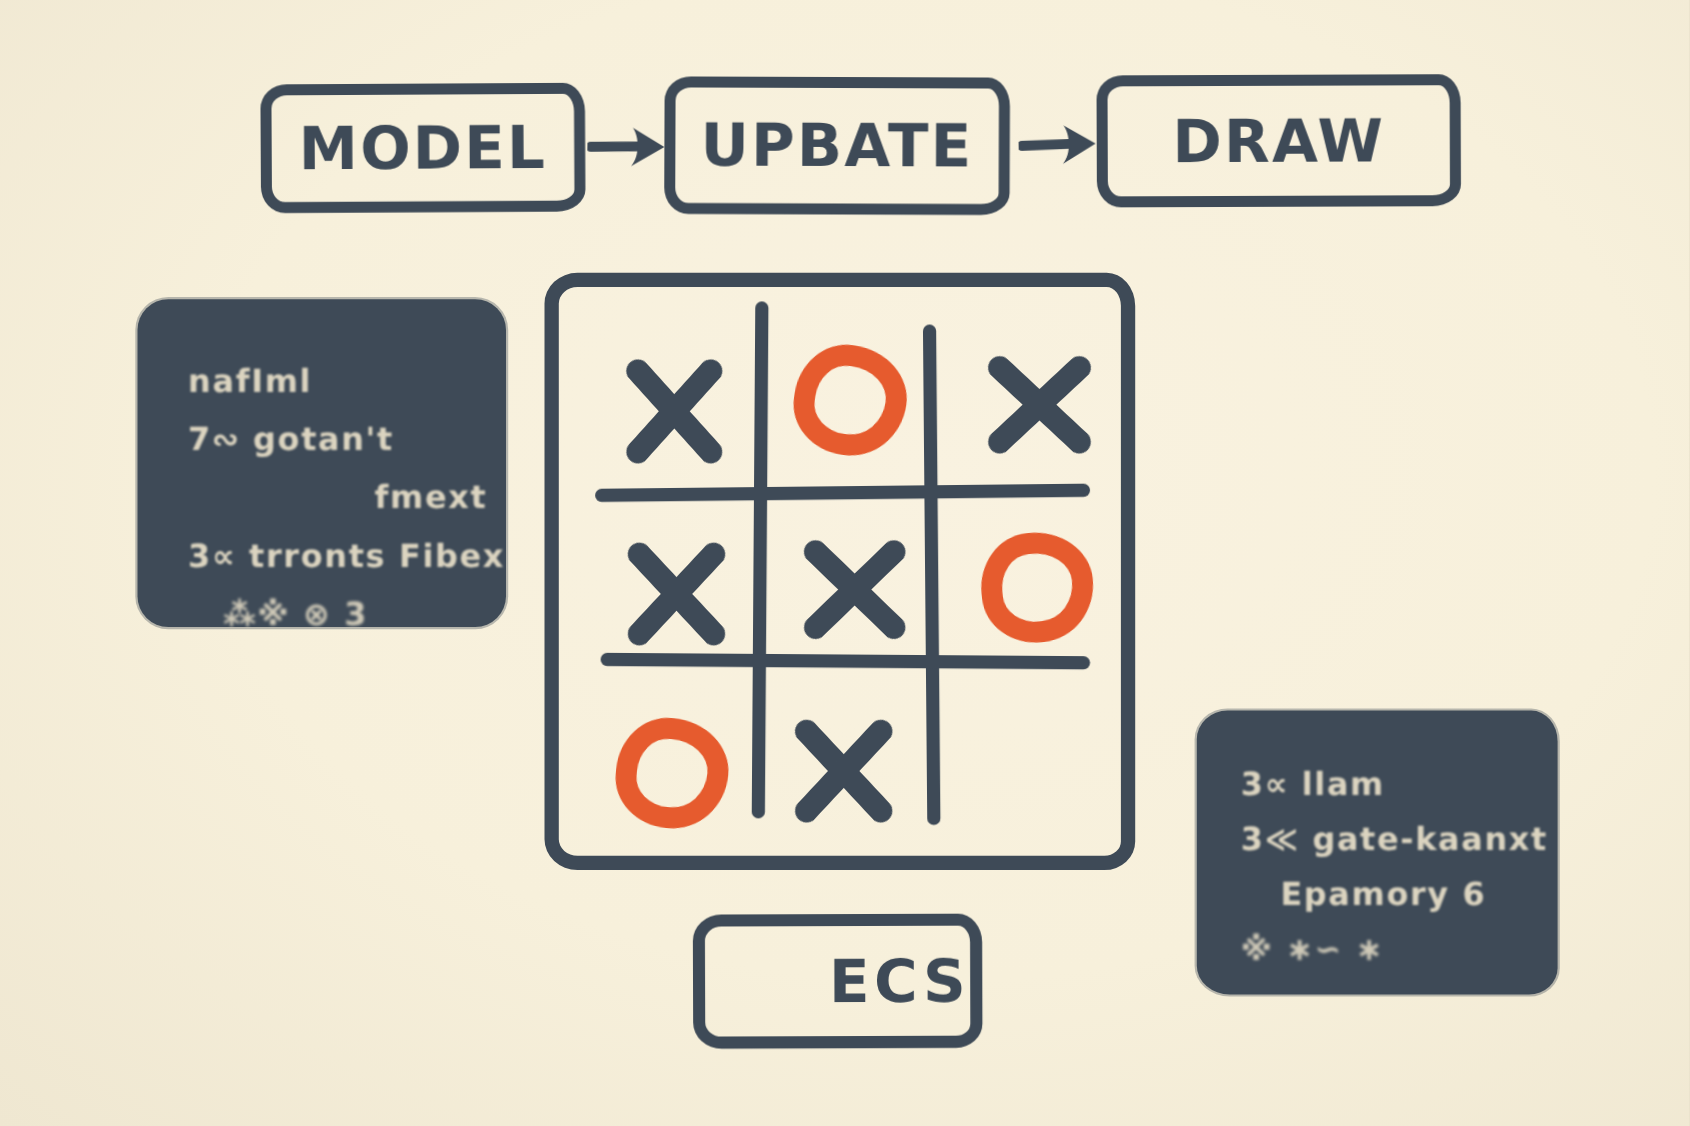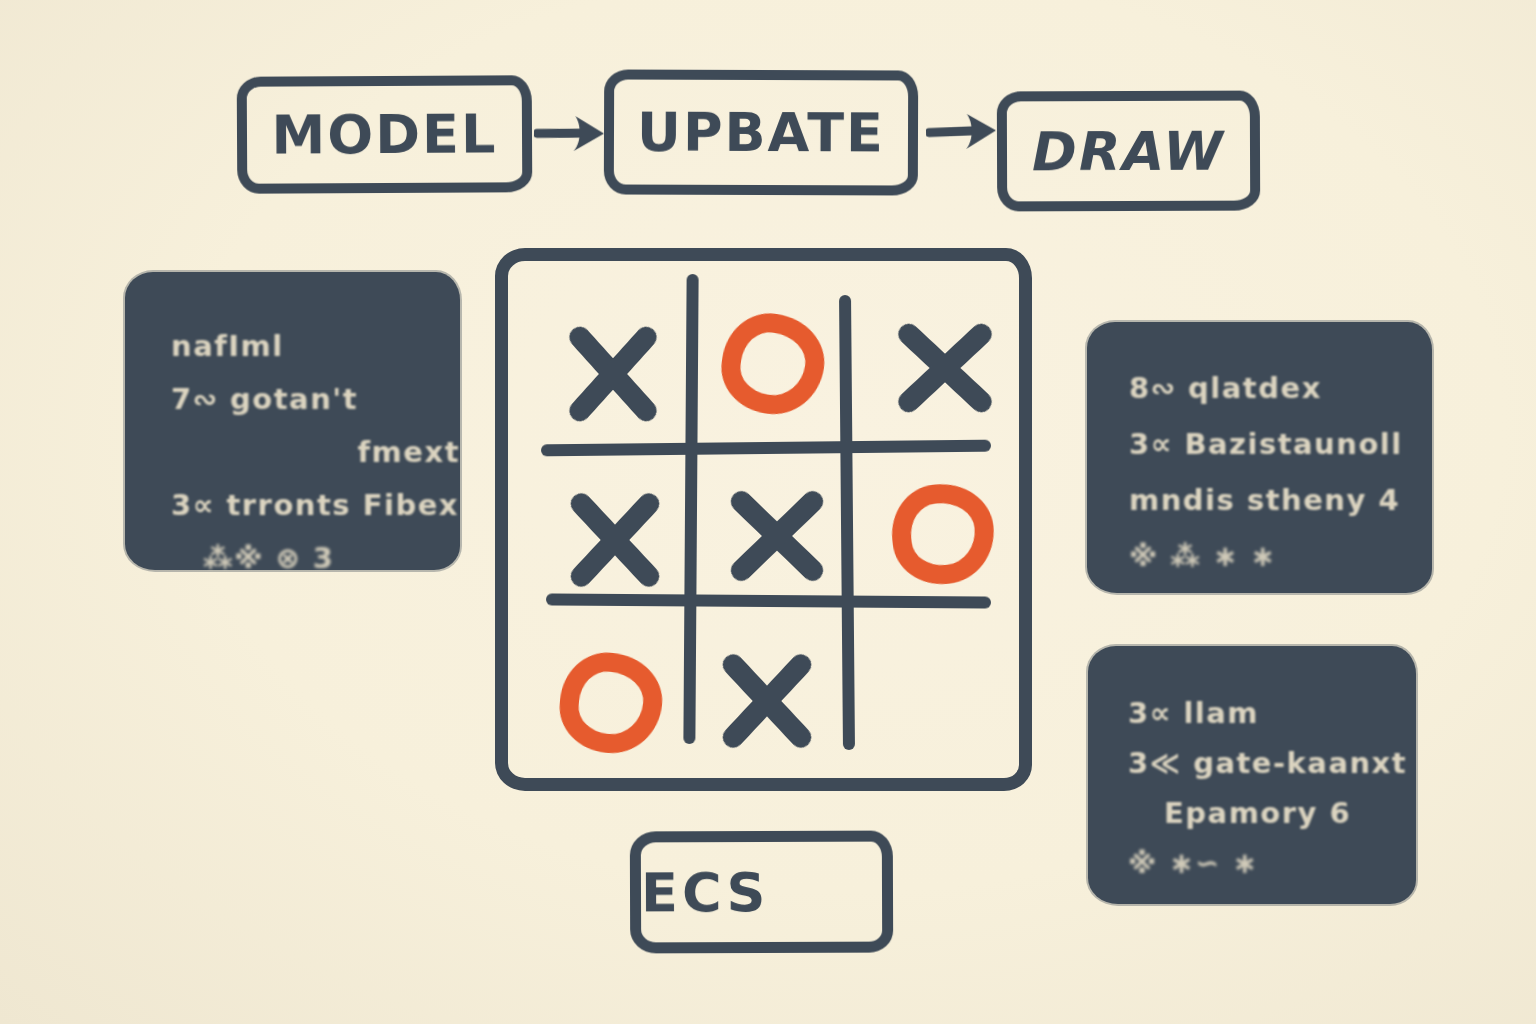--- a/index.html
+++ b/index.html
@@ -19,39 +19,39 @@
 
   
   .flow-box{
     position:absolute; border:10px solid var(--ink); border-radius:24px 20px 26px 22px / 22px 26px 20px 24px;
     display:flex; align-items:center; justify-content:center;
     color:var(--ink); font-weight:bold; font-size:54px; letter-spacing:2px;
     filter:blur(0.35px);
   }
   .flow-box.model { left:237px; top:76px;  width:295px; height:117px; transform:rotate(-0.3deg); }
   .flow-box.update{ left:604px; top:70px;  width:314px; height:125px; transform:rotate(0.2deg); }
-  .flow-box.draw  { left:997px; top:91px;  width:263px; height:120px; transform:rotate(-0.2deg);font-style:italic; }
+  .flow-box.draw  { left:997px; top:68px;  width:331px; height:120px; transform:rotate(-0.2deg); }
 
   .flow-arrow{ position:absolute; width:74px; height:58px; filter:blur(0.4px); }
   .flow-arrow.a1{ left:534px; top:104px; transform:rotate(1deg); }
   .flow-arrow.a2{ left:926px; top:102px; transform:rotate(-1deg); }
 
   
   .panel{
     position:absolute; background:var(--ink);
     border-radius:28px 24px 26px 30px / 26px 28px 24px 26px;
     color:var(--panel-text); font-weight:bold; font-size:29px;
     box-shadow:0 0 0 2px rgba(62,74,87,.35);
   }
   .panel .line{
     filter:blur(0.9px); opacity:.92; letter-spacing:1.5px; white-space:nowrap;
   }
   .panel .scribble{ filter:blur(1.6px); opacity:.85; }
 
-  .panel.left{ left:125px; top:272px; width:335px; height:298px; padding:48px 0 0 46px; }
+  .panel.left{ left:125px; top:272px; width:335px; height:298px; padding:48px 17px 0 46px;border-radius:28px; }
   .panel.left .line{ line-height:53px; }
   .panel.left .indent-a{ padding-left:72px;text-align:right; }
   .panel.left .indent-b{ padding-left:32px; }
 
   .panel.right-top{ left:1087px; top:322px; width:345px; height:271px; padding:38px 0 0 42px; }
   .panel.right-top .line{ line-height:56px; }
 
   .panel.right-bottom{ left:1088px; top:646px; width:328px; height:258px; padding:42px 0 0 40px; }
   .panel.right-bottom .line{ line-height:50px; }
   .panel.right-bottom .indent-a{ padding-left:36px; }
@@ -98,21 +98,21 @@
   .cell:nth-child(4){ --dx:16px; --dy:16px; --tilt:2deg; }
   .cell:nth-child(5){ --dx:8px;  --dy:12px; --tilt:-1deg; }
   .cell:nth-child(6){ --dx:10px; --dy:10px; --tilt:-6deg; }
   .cell:nth-child(7){ --dx:12px; --dy:14px; --tilt:5deg; }
   .cell:nth-child(8){ --dx:-2px; --dy:12px; --tilt:2deg; }
 
   
   .ecs-box{
     position:absolute; left:630px; top:831px; width:263px; height:122px;
     border:11px solid var(--ink); border-radius:26px 22px 24px 26px / 24px 26px 22px 24px;
-    display:flex; align-items:center; justify-content:flex-start;
+    display:flex; align-items:center; justify-content:flex-end;
     color:var(--ink); font-weight:bold; font-size:54px; letter-spacing:4px;
     filter:blur(0.35px); transform:rotate(-0.2deg);
   }
 </style>
 </head>
 <body>
 
 <div class="canvas">
 
   <div class="flow-box model">
@@ -156,26 +156,20 @@
       <div class="cell" data-value="X"></div>
       <div class="cell" data-value="X"></div>
       <div class="cell" data-value="X"></div>
       <div class="cell" data-value="O"></div>
       <div class="cell" data-value="O"></div>
       <div class="cell" data-value="X"></div>
       <div class="cell" data-value=""></div>
     </div>
   </div>
 
-  <div class="panel right-top">
-    <div class="line">8∾ qlatdex</div>
-    <div class="line">3∝ Bazistaunoll</div>
-    <div class="line">mndis stheny 4</div>
-    <div class="line scribble">※ ⁂ ∗ ∗</div>
-  </div>
 
   <div class="panel right-bottom">
     <div class="line">3∝ llam</div>
     <div class="line">3≪ gate-kaanxt</div>
     <div class="line indent-a">Epamory 6</div>
     <div class="line scribble">※ ∗∽ ∗</div>
   </div>
 
   <div class="ecs-box">
     <span>ECS</span>

